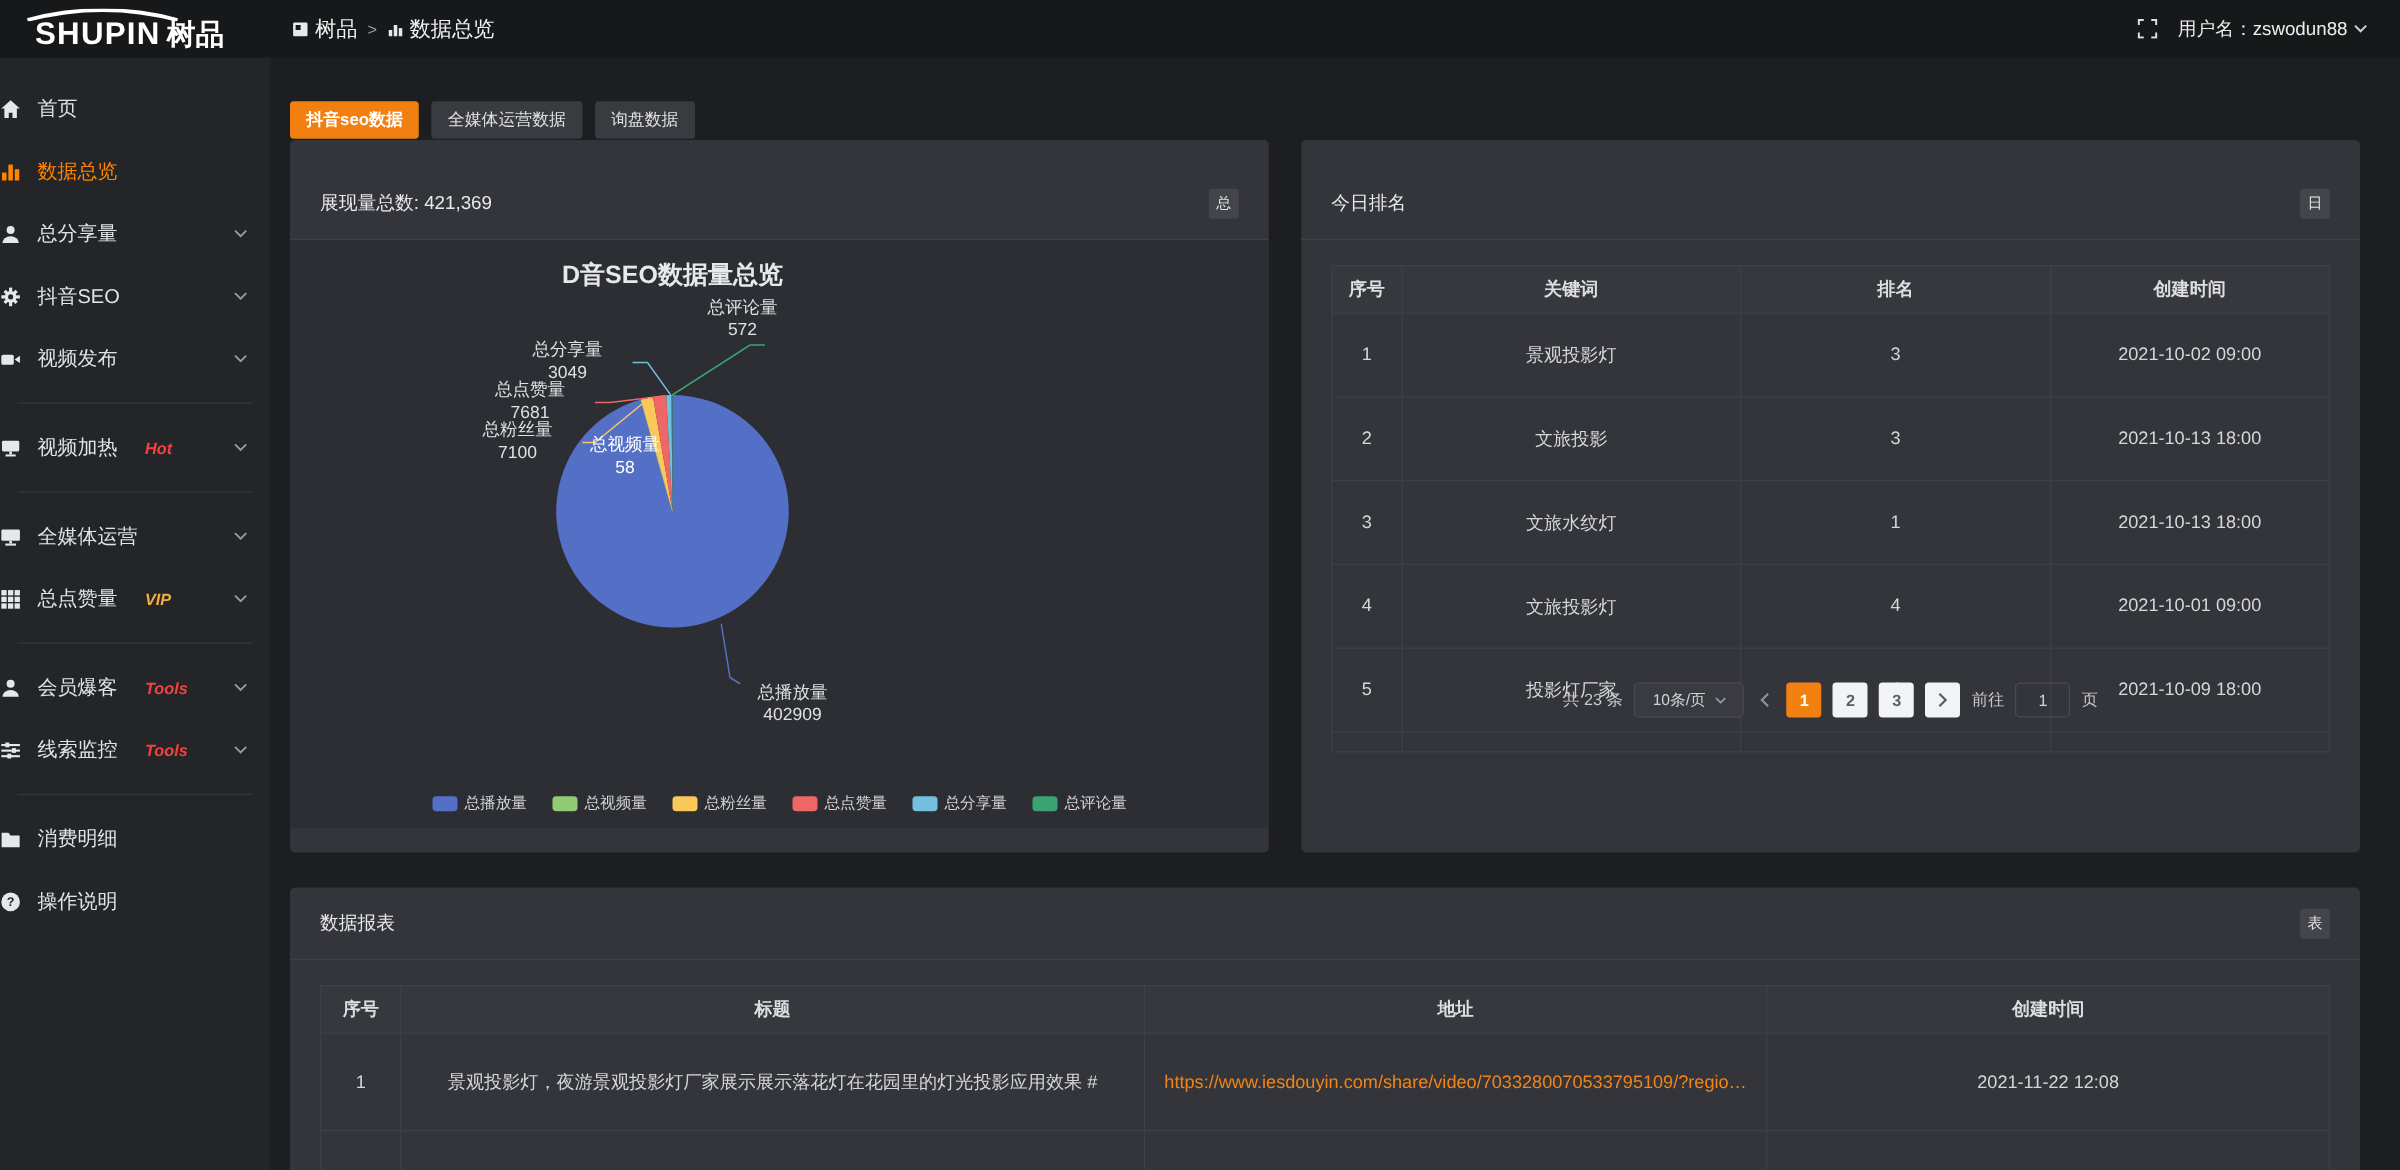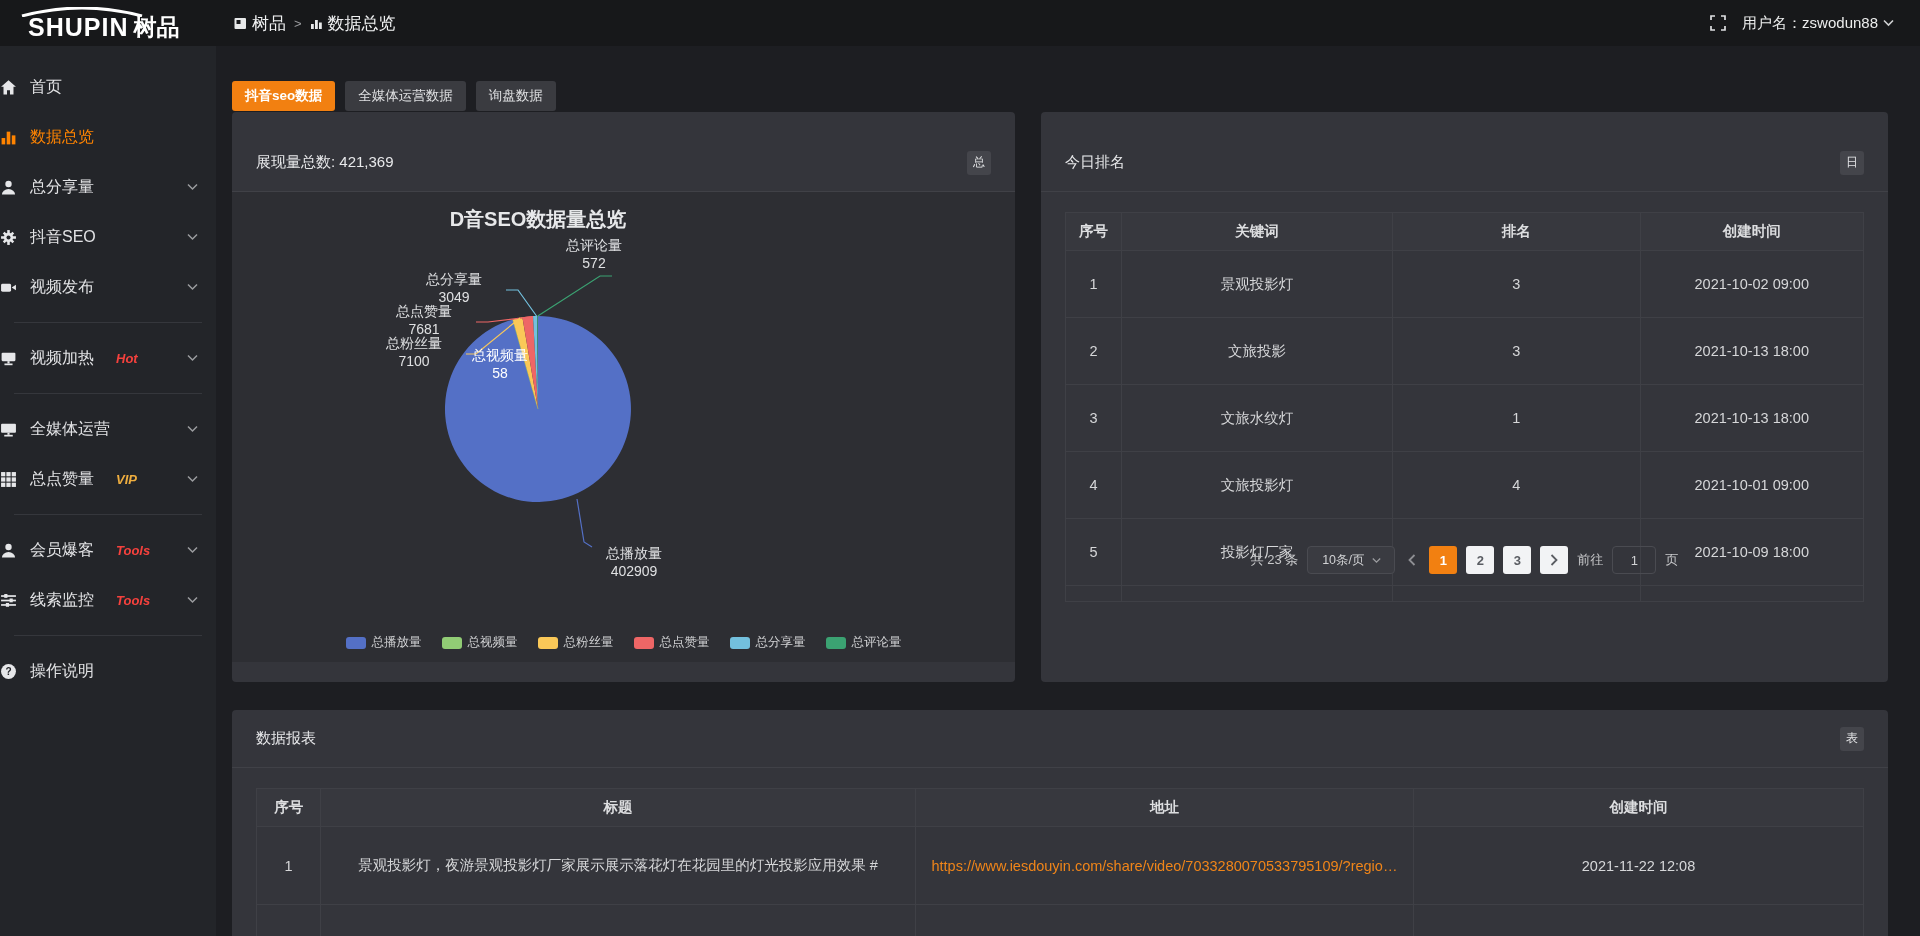--- a/index.html
+++ b/index.html
@@ -241,20 +241,26 @@
         <rect x="5.5" y="10.3" width="3" height="3.6"></rect>
       </svg>
     <span>线索监控</span>
     <span class="side-tag" style="color: rgb(245, 65, 61);">Tools</span>
     <svg class="side-chevron" width="11" height="8" viewBox="0 0 11 8" fill="none" stroke="currentColor" stroke-width="1.5">
         <path d="M1 1.5 L5.5 6 L10 1.5"></path>
       </svg>
   </div>
   <div class="side-divider"></div>
   <div class="side-item">
+    <svg class="sicon" viewBox="0 0 16 16" fill="currentColor">
+        <path d="M1.2 3 h5.2 l1.5 2 h6.9 v9 h-13.6 z"></path>
+      </svg>
+    <span>消费明细</span>
+  </div>
+  <div class="side-item">
     <svg class="sicon" viewBox="0 0 16 16">
         <circle cx="8" cy="8" r="7" fill="currentColor"></circle>
         <text x="8" y="11.3" text-anchor="middle" font-size="9.5" font-weight="bold" fill="#232529">?</text>
       </svg>
     <span>操作说明</span>
   </div>
 </div>
 
 <div class="tabs">
   <div class="tab active">抖音seo数据</div>

